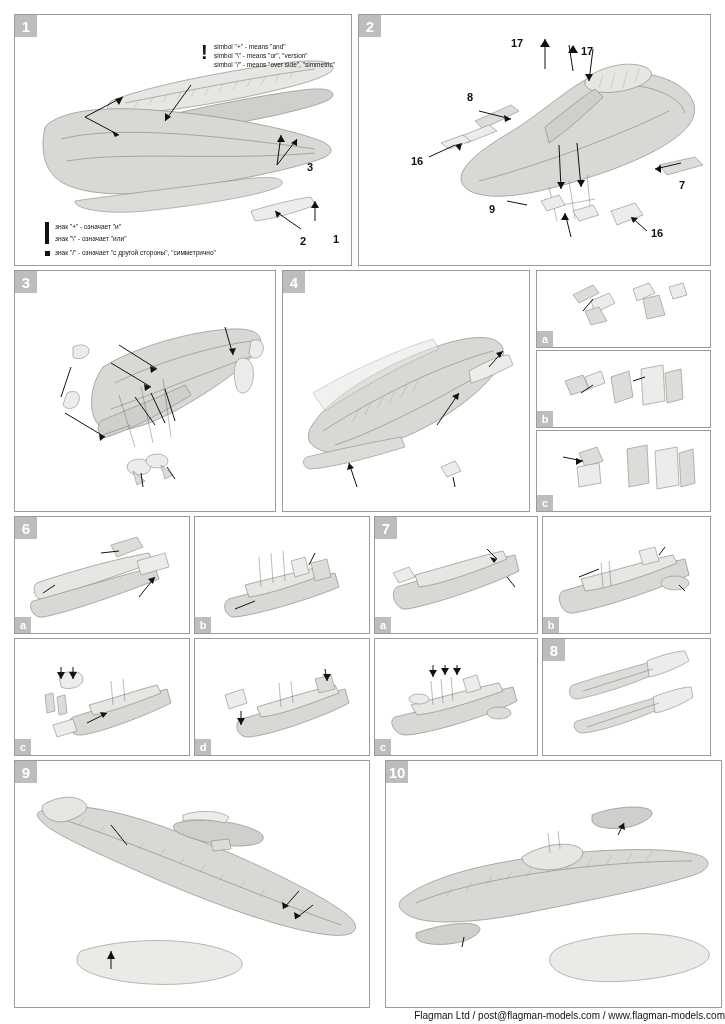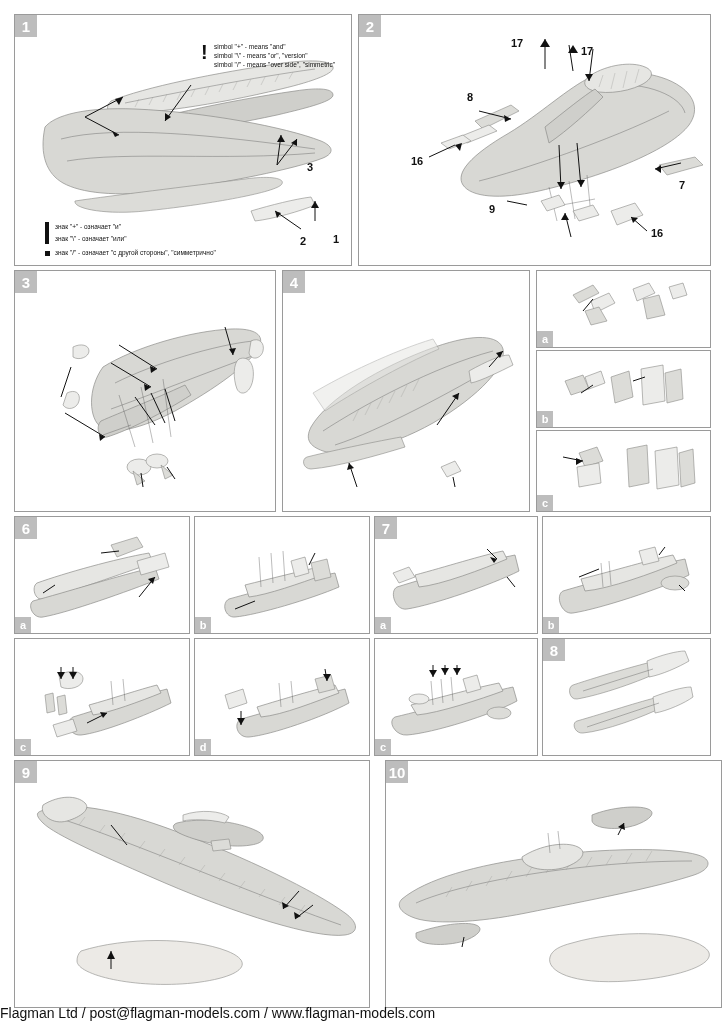--- a/index.html
+++ b/index.html
@@ -8,21 +8,21 @@
   .panel{position:absolute;border:1px solid #9a9a9a;background:#fff;box-sizing:border-box;overflow:hidden;}
   .pnum{position:absolute;left:0;top:0;width:22px;height:22px;background:#bdbdbd;color:#fff;
         font-size:15px;font-weight:bold;display:flex;align-items:center;justify-content:center;}
   .snum{position:absolute;left:0;bottom:0;width:16px;height:16px;background:#bdbdbd;color:#fff;
         font-size:11px;font-weight:bold;display:flex;align-items:center;justify-content:center;}
   .lbl{position:absolute;font-size:11px;font-weight:bold;color:#111;white-space:nowrap;}
   .note{position:absolute;font-size:6.5px;line-height:9px;color:#111;white-space:nowrap;}
   .bang{position:absolute;font-size:20px;font-weight:bold;color:#111;}
   .bar{position:absolute;width:4px;background:#111;}
   .sq{position:absolute;width:5px;height:5px;background:#111;}
-  .footer{position:absolute;left:0;right:0;bottom:3px;text-align:left;font-size:14px;color:#111;}
+  .footer{position:absolute;left:0;right:0;bottom:3px;text-align:right;font-size:10px;color:#111;}
   svg{position:absolute;left:0;top:0;overflow:visible;}
   .hull{fill:#d8d8d4;stroke:#8d8d8a;stroke-width:.7;}
   .hull2{fill:#e6e6e3;stroke:#8d8d8a;stroke-width:.7;}
   .hull3{fill:#cfcfcb;stroke:#8d8d8a;stroke-width:.7;}
   .part{fill:#dcdcd8;stroke:#8a8a87;stroke-width:.6;}
   .part2{fill:#ececea;stroke:#8a8a87;stroke-width:.6;}
   .base{fill:#eceae6;stroke:#9a9a96;stroke-width:.7;}
   .ar{stroke:#111;stroke-width:1;fill:none;}
   .arh{fill:#111;}
   .thin{stroke:#555;stroke-width:.4;fill:none;}

